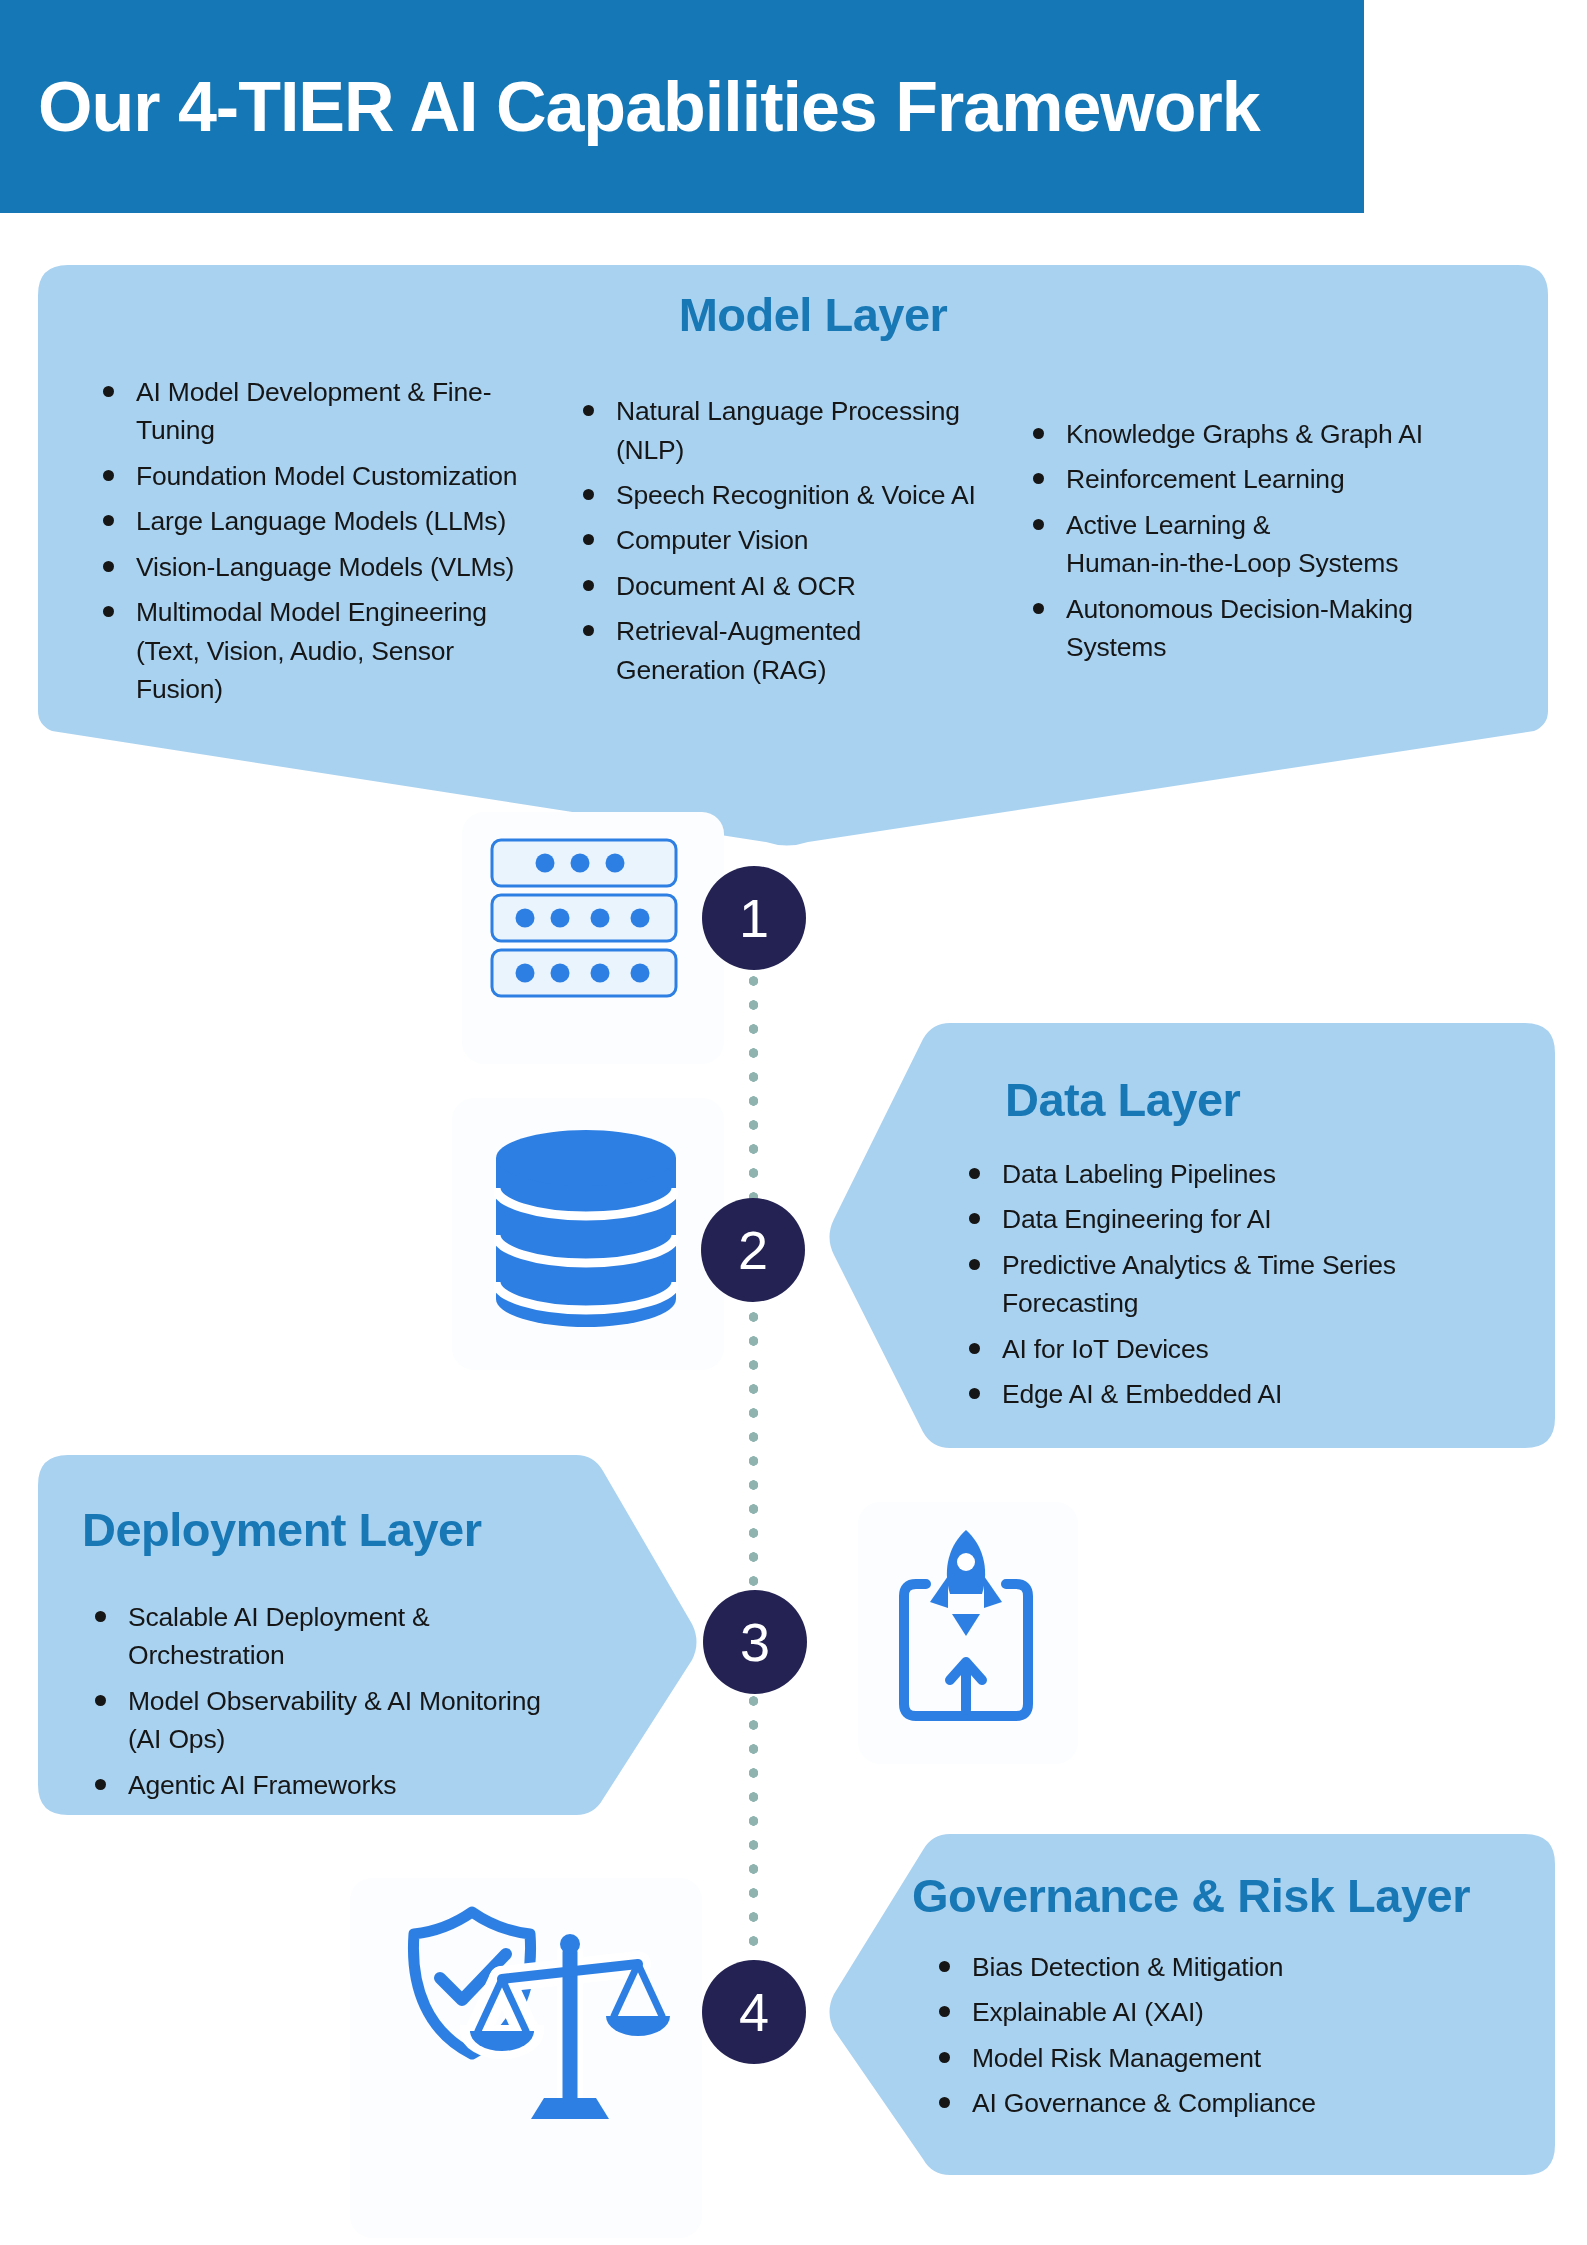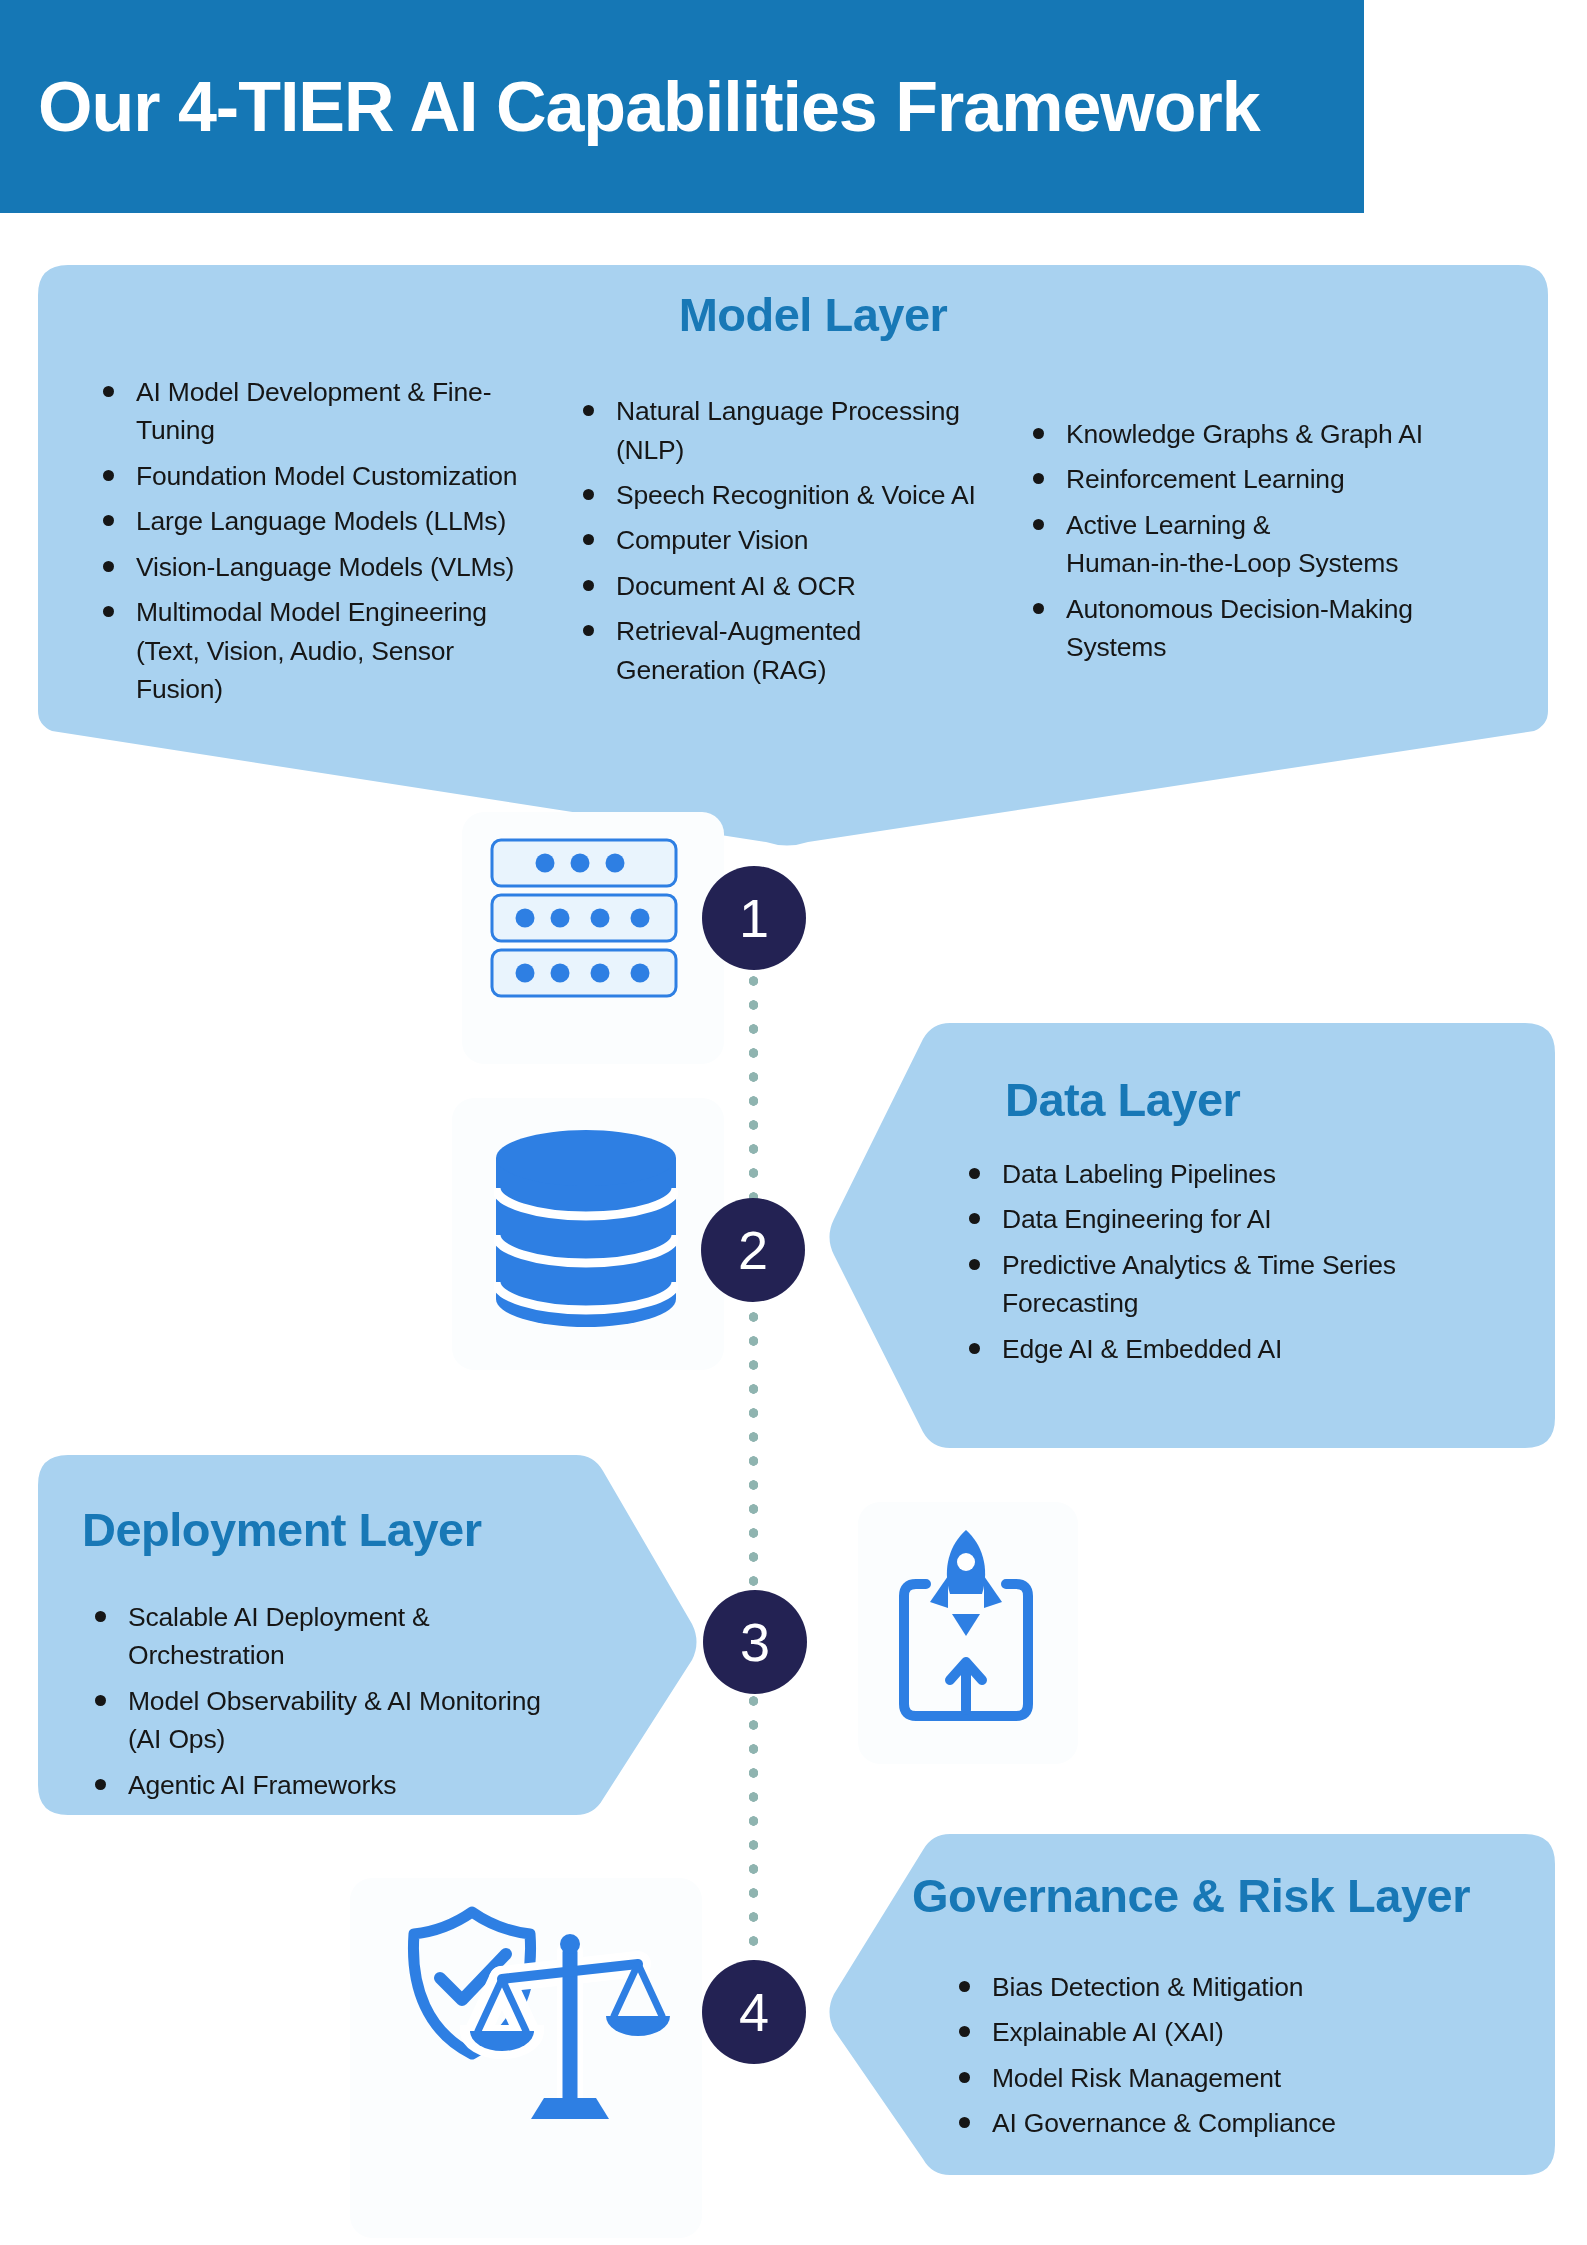--- a/index.html
+++ b/index.html
@@ -48,21 +48,21 @@
   
   .data-panel,.governance-panel{position:absolute;left:820px;width:735px;}
   .data-panel{top:1023px;height:425px;}
   .governance-panel{top:1834px;height:341px;}
   .deployment-panel{position:absolute;left:38px;top:1455px;width:668px;height:360px;}
   .data-title{left:185px;top:49px;}
   .deployment-title{left:44px;top:47px;}
   .governance-title{left:92px;top:34px;}
   .data-panel ul{position:absolute;left:142px;top:132px;width:560px;}
   .deployment-panel ul{position:absolute;left:50px;top:143px;width:580px;}
-  .governance-panel ul{position:absolute;left:132px;top:114px;width:560px;margin-top:20px;}
+  .governance-panel ul{position:absolute;left:112px;top:114px;width:560px;}
   
   .dotted-line{
     position:absolute;left:749px;top:976px;width:9px;height:990px;
     background-image:radial-gradient(circle at 4.5px 5px,#8fb4b0 4.5px,rgba(0,0,0,0) 5px);
     background-size:9px 24px;background-repeat:repeat-y;
   }
   .tier-circle{
     position:absolute;width:104px;height:104px;border-radius:50%;
     background:#232253;display:flex;align-items:center;justify-content:center;
   }
@@ -172,20 +172,21 @@
   <section class="data-panel">
     <svg class="panel-shape" width="735" height="425" viewBox="0 0 735 425">
       <path d="M130 0 H705 Q735 0 735 30 V395 Q735 425 705 425 H130 Q112 425 103 409 L14 232 Q5 214 14 196 L103 16 Q112 0 130 0 Z" fill="#a9d2f0"></path>
     </svg>
     <h2 class="panel-title data-title">Data Layer</h2>
     <ul class="bullets">
       <li>Data Labeling Pipelines</li>
       <li>Data Engineering for AI</li>
       <li>Predictive Analytics &amp; Time Series
 Forecasting</li>
+      <li>AI for IoT Devices</li>
       <li>Edge AI &amp; Embedded AI</li>
     </ul>
   </section>
 
   <section class="deployment-panel">
     <svg class="panel-shape" width="668" height="360" viewBox="0 0 668 360">
       <path d="M30 0 H538 Q556 0 565 16 L654 169 Q663 187 654 205 L565 344 Q556 360 538 360 H30 Q0 360 0 330 V30 Q0 0 30 0 Z" fill="#a9d2f0"></path>
     </svg>
     <h2 class="panel-title deployment-title">Deployment Layer</h2>
     <ul class="bullets">

